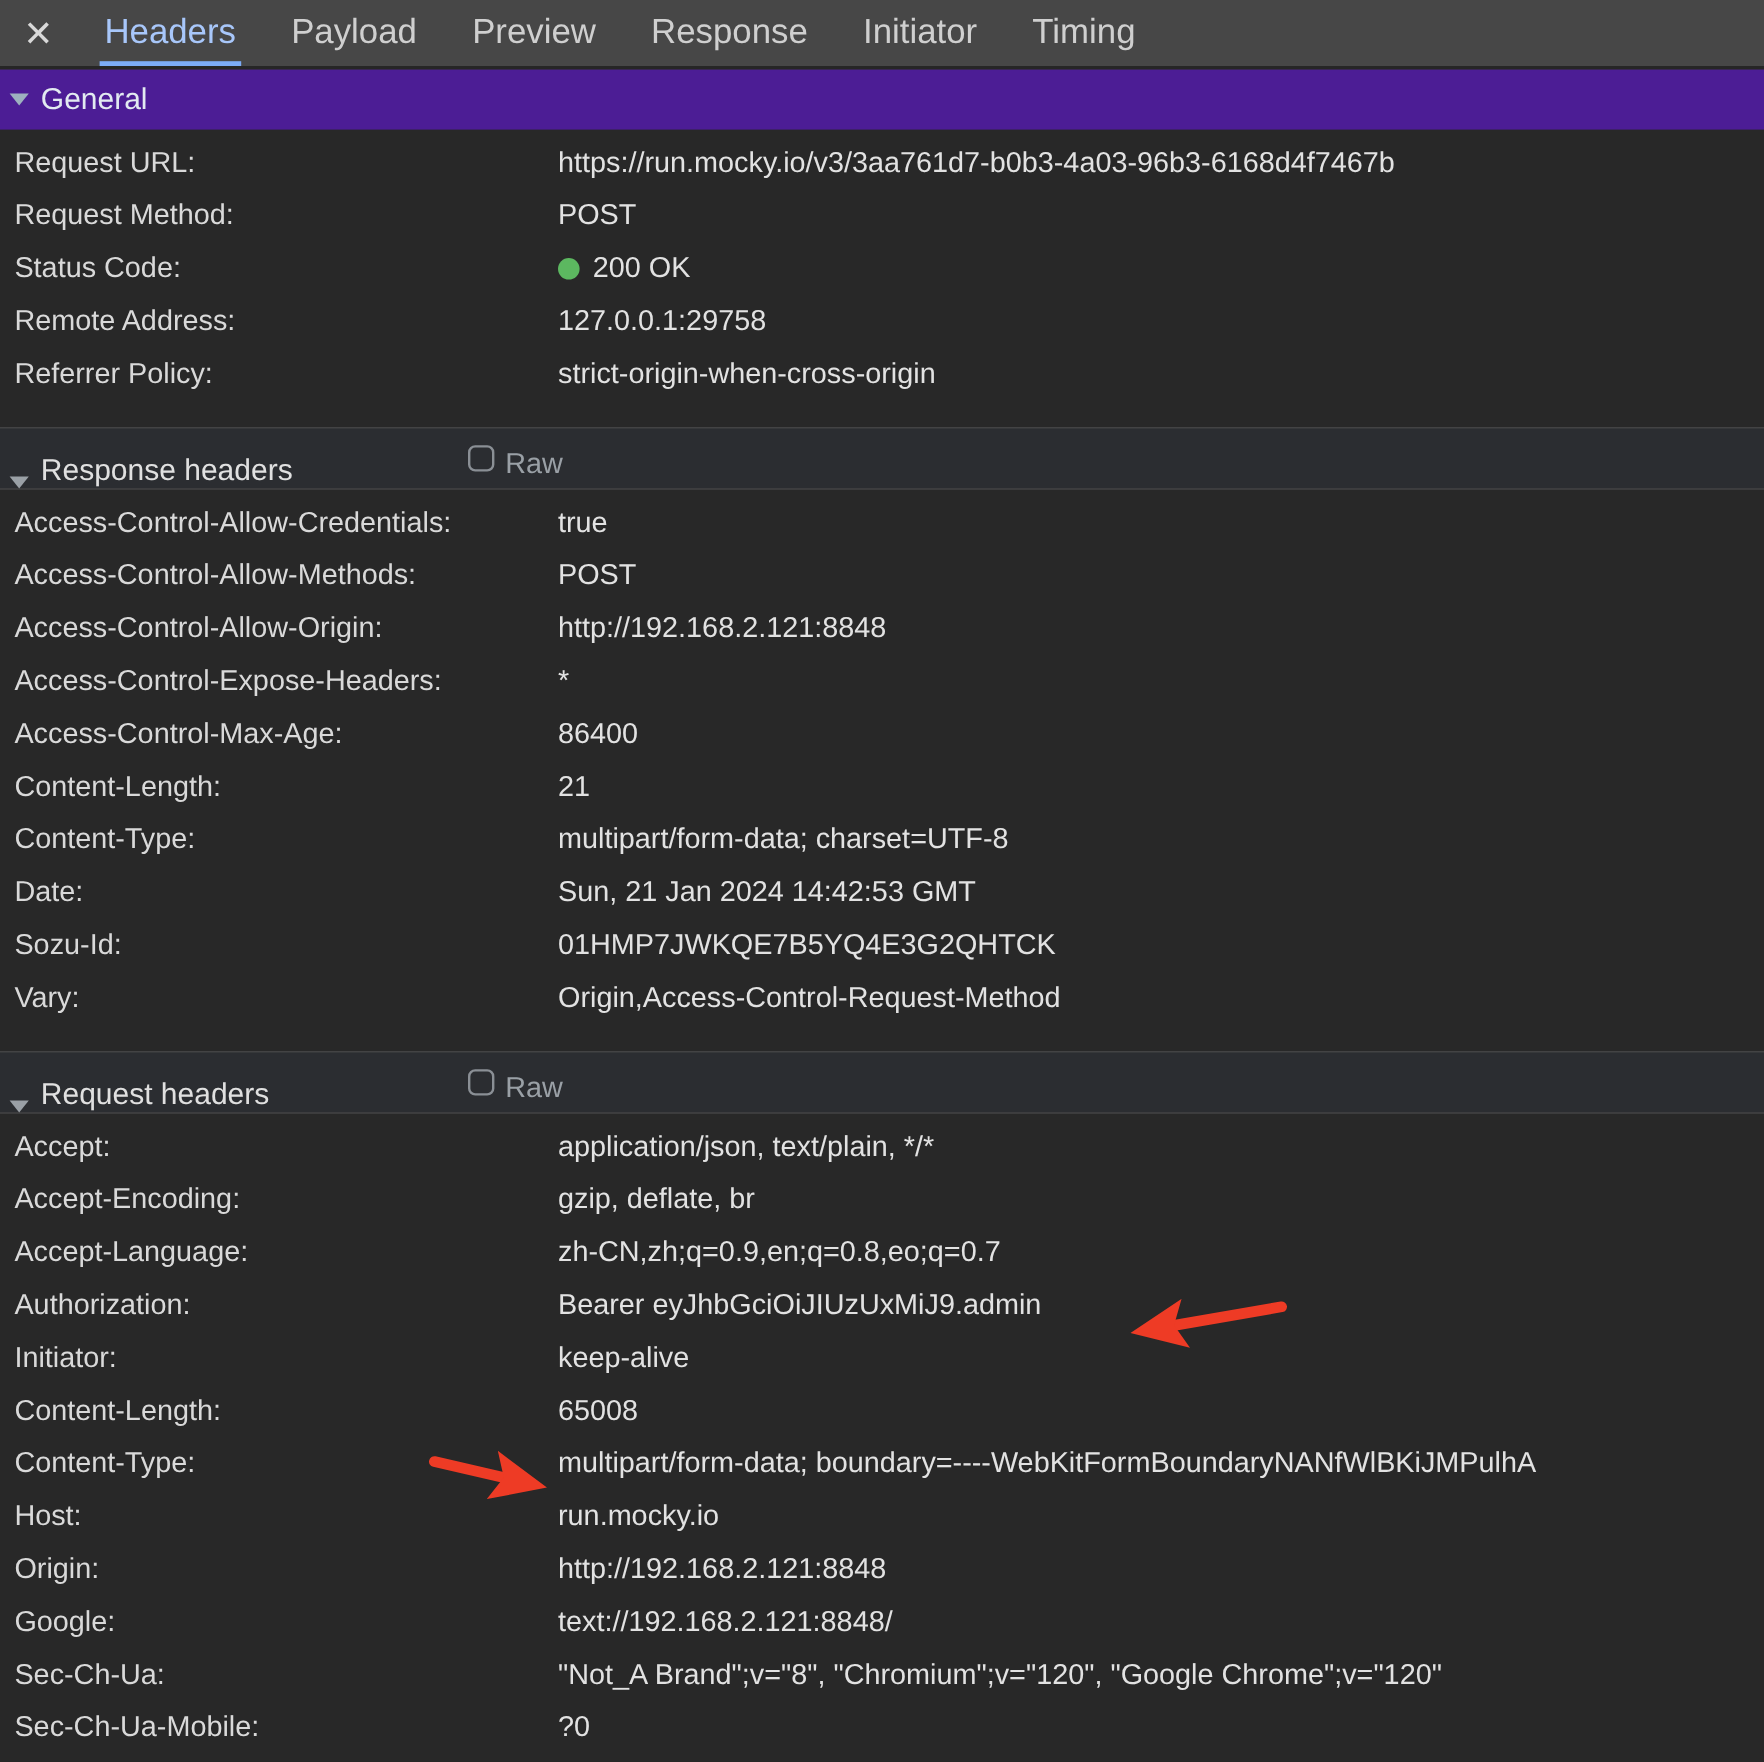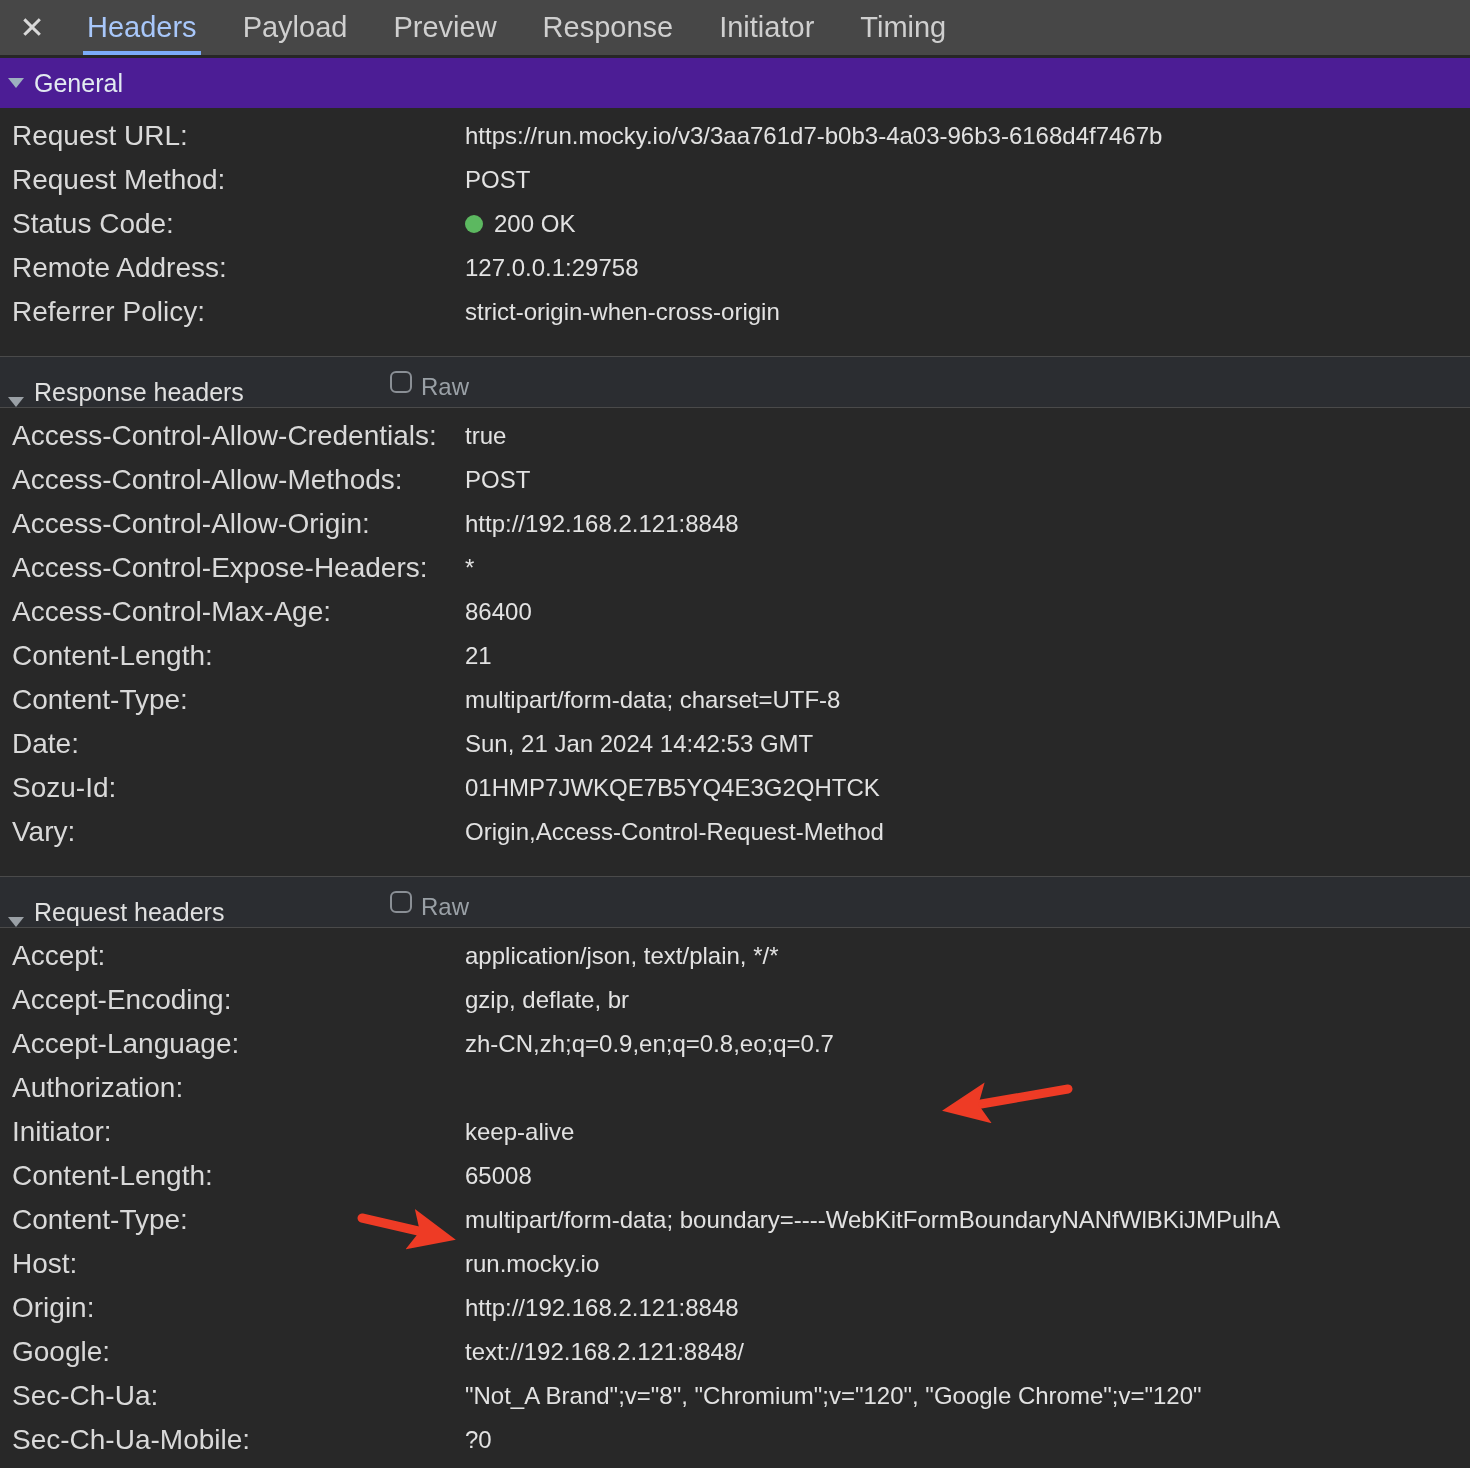--- a/index.html
+++ b/index.html
@@ -31,21 +31,21 @@
   .raw-group { position:absolute; left:390px; top:0; bottom:0; display:flex;
     align-items:center; }
   .raw-box { width:22px; height:22px; border:2.5px solid #8a8f95; border-radius:6px;
     background:transparent; flex:none; }
   .raw-label { color:#9aa0a6; font-size:24px; margin-left:9px;margin-top:10px; }
 
   
   .section-content { padding-top:6px; }
   .gap { height:22px; }
   .hrow { height:44px; display:flex; align-items:center; white-space:nowrap; }
-  .hlabel { flex:none; width:465px; padding-left:12px; color:#d9d9d9; font-size:28px; }
+  .hlabel { flex:none; width:465px; padding-left:12px; color:#d9d9d9; font-size:24px; }
   .hvalue { color:#e2e2e2; font-size:24px; display:flex; align-items:center; }
   .dot { display:inline-block; width:18px; height:18px; border-radius:50%;
     background:#5cb860; margin-right:11px; flex:none; }
 
   
   .annot { position:absolute; left:0; top:0; width:1470px; height:1468px;
     pointer-events:none; z-index:9; }
   .arrow-line { stroke:#ee3b25; stroke-width:9; fill:none; stroke-linecap:round; }
   .arrow-head { fill:#ee3b25; }
 </style>
@@ -160,20 +160,21 @@
     <div class="hrow">
       <span class="hlabel">Accept-Encoding:</span>
       <span class="hvalue">gzip, deflate, br</span>
     </div>
     <div class="hrow">
       <span class="hlabel">Accept-Language:</span>
       <span class="hvalue">zh-CN,zh;q=0.9,en;q=0.8,eo;q=0.7</span>
     </div>
     <div class="hrow">
       <span class="hlabel">Authorization:</span>
+      <span class="hvalue">Bearer eyJhbGciOiJIUzUxMiJ9.admin</span>
     </div>
     <div class="hrow">
       <span class="hlabel">Initiator:</span>
       <span class="hvalue">keep-alive</span>
     </div>
     <div class="hrow">
       <span class="hlabel">Content-Length:</span>
       <span class="hvalue">65008</span>
     </div>
     <div class="hrow">

